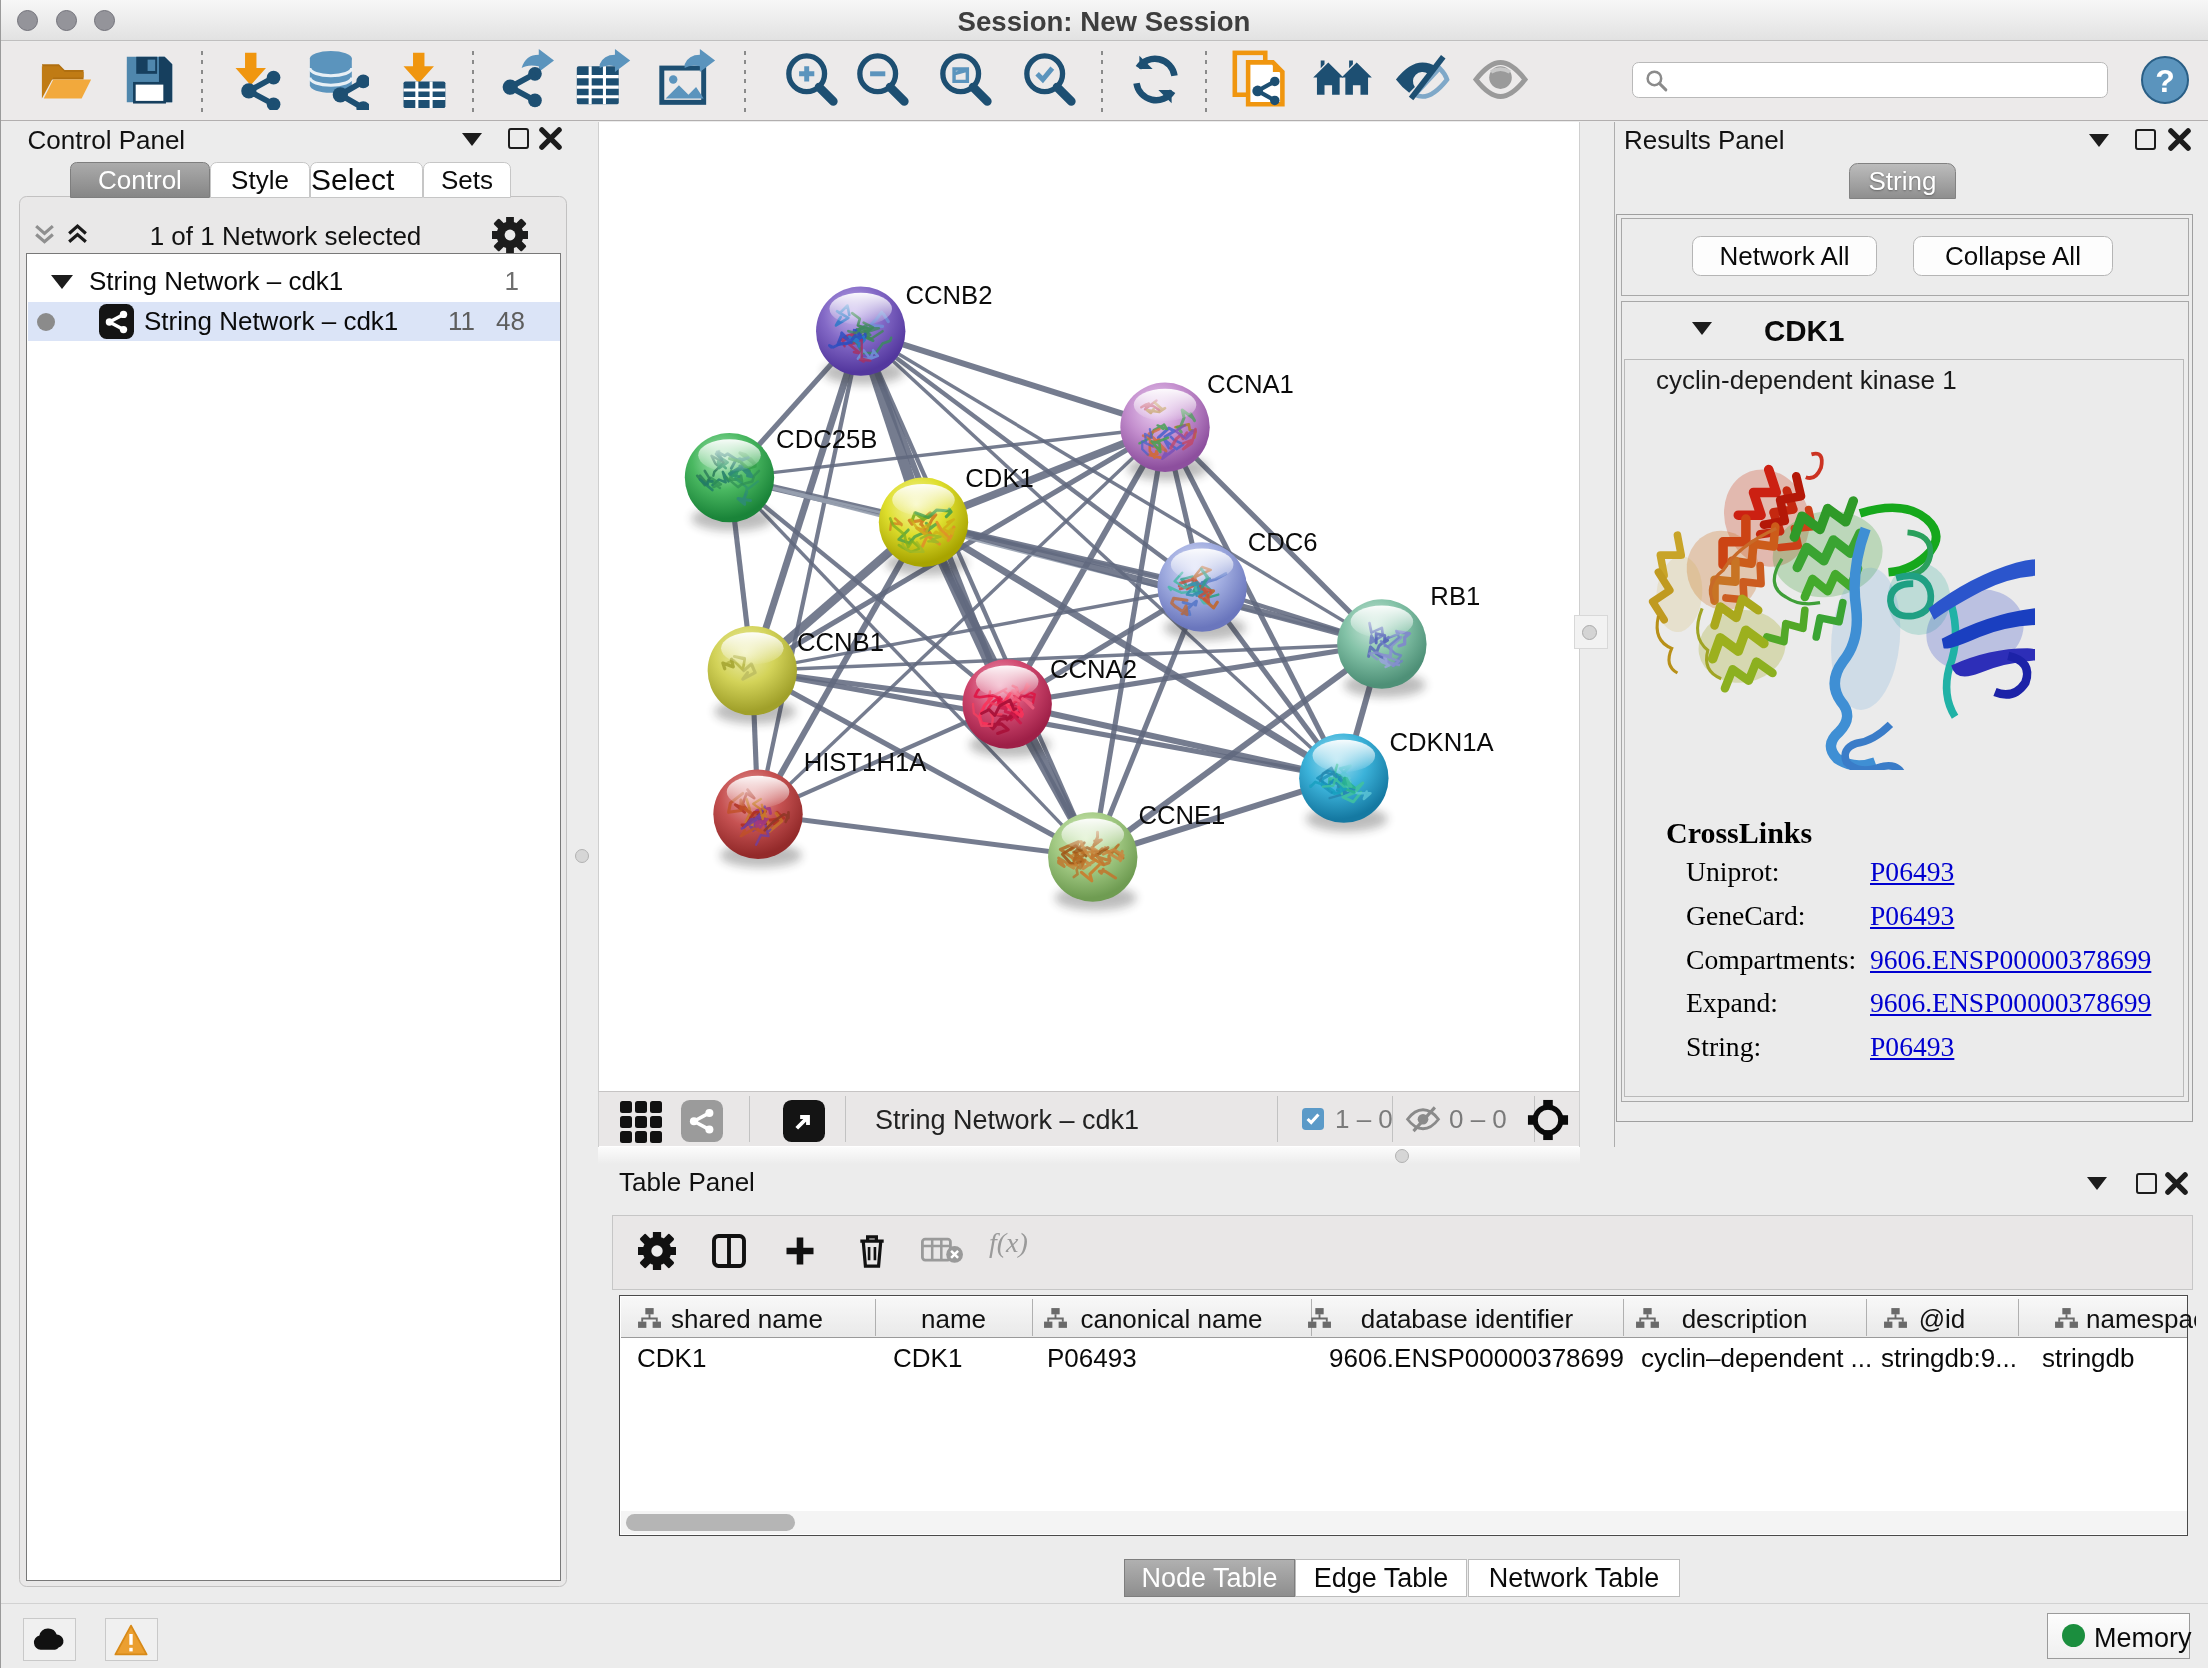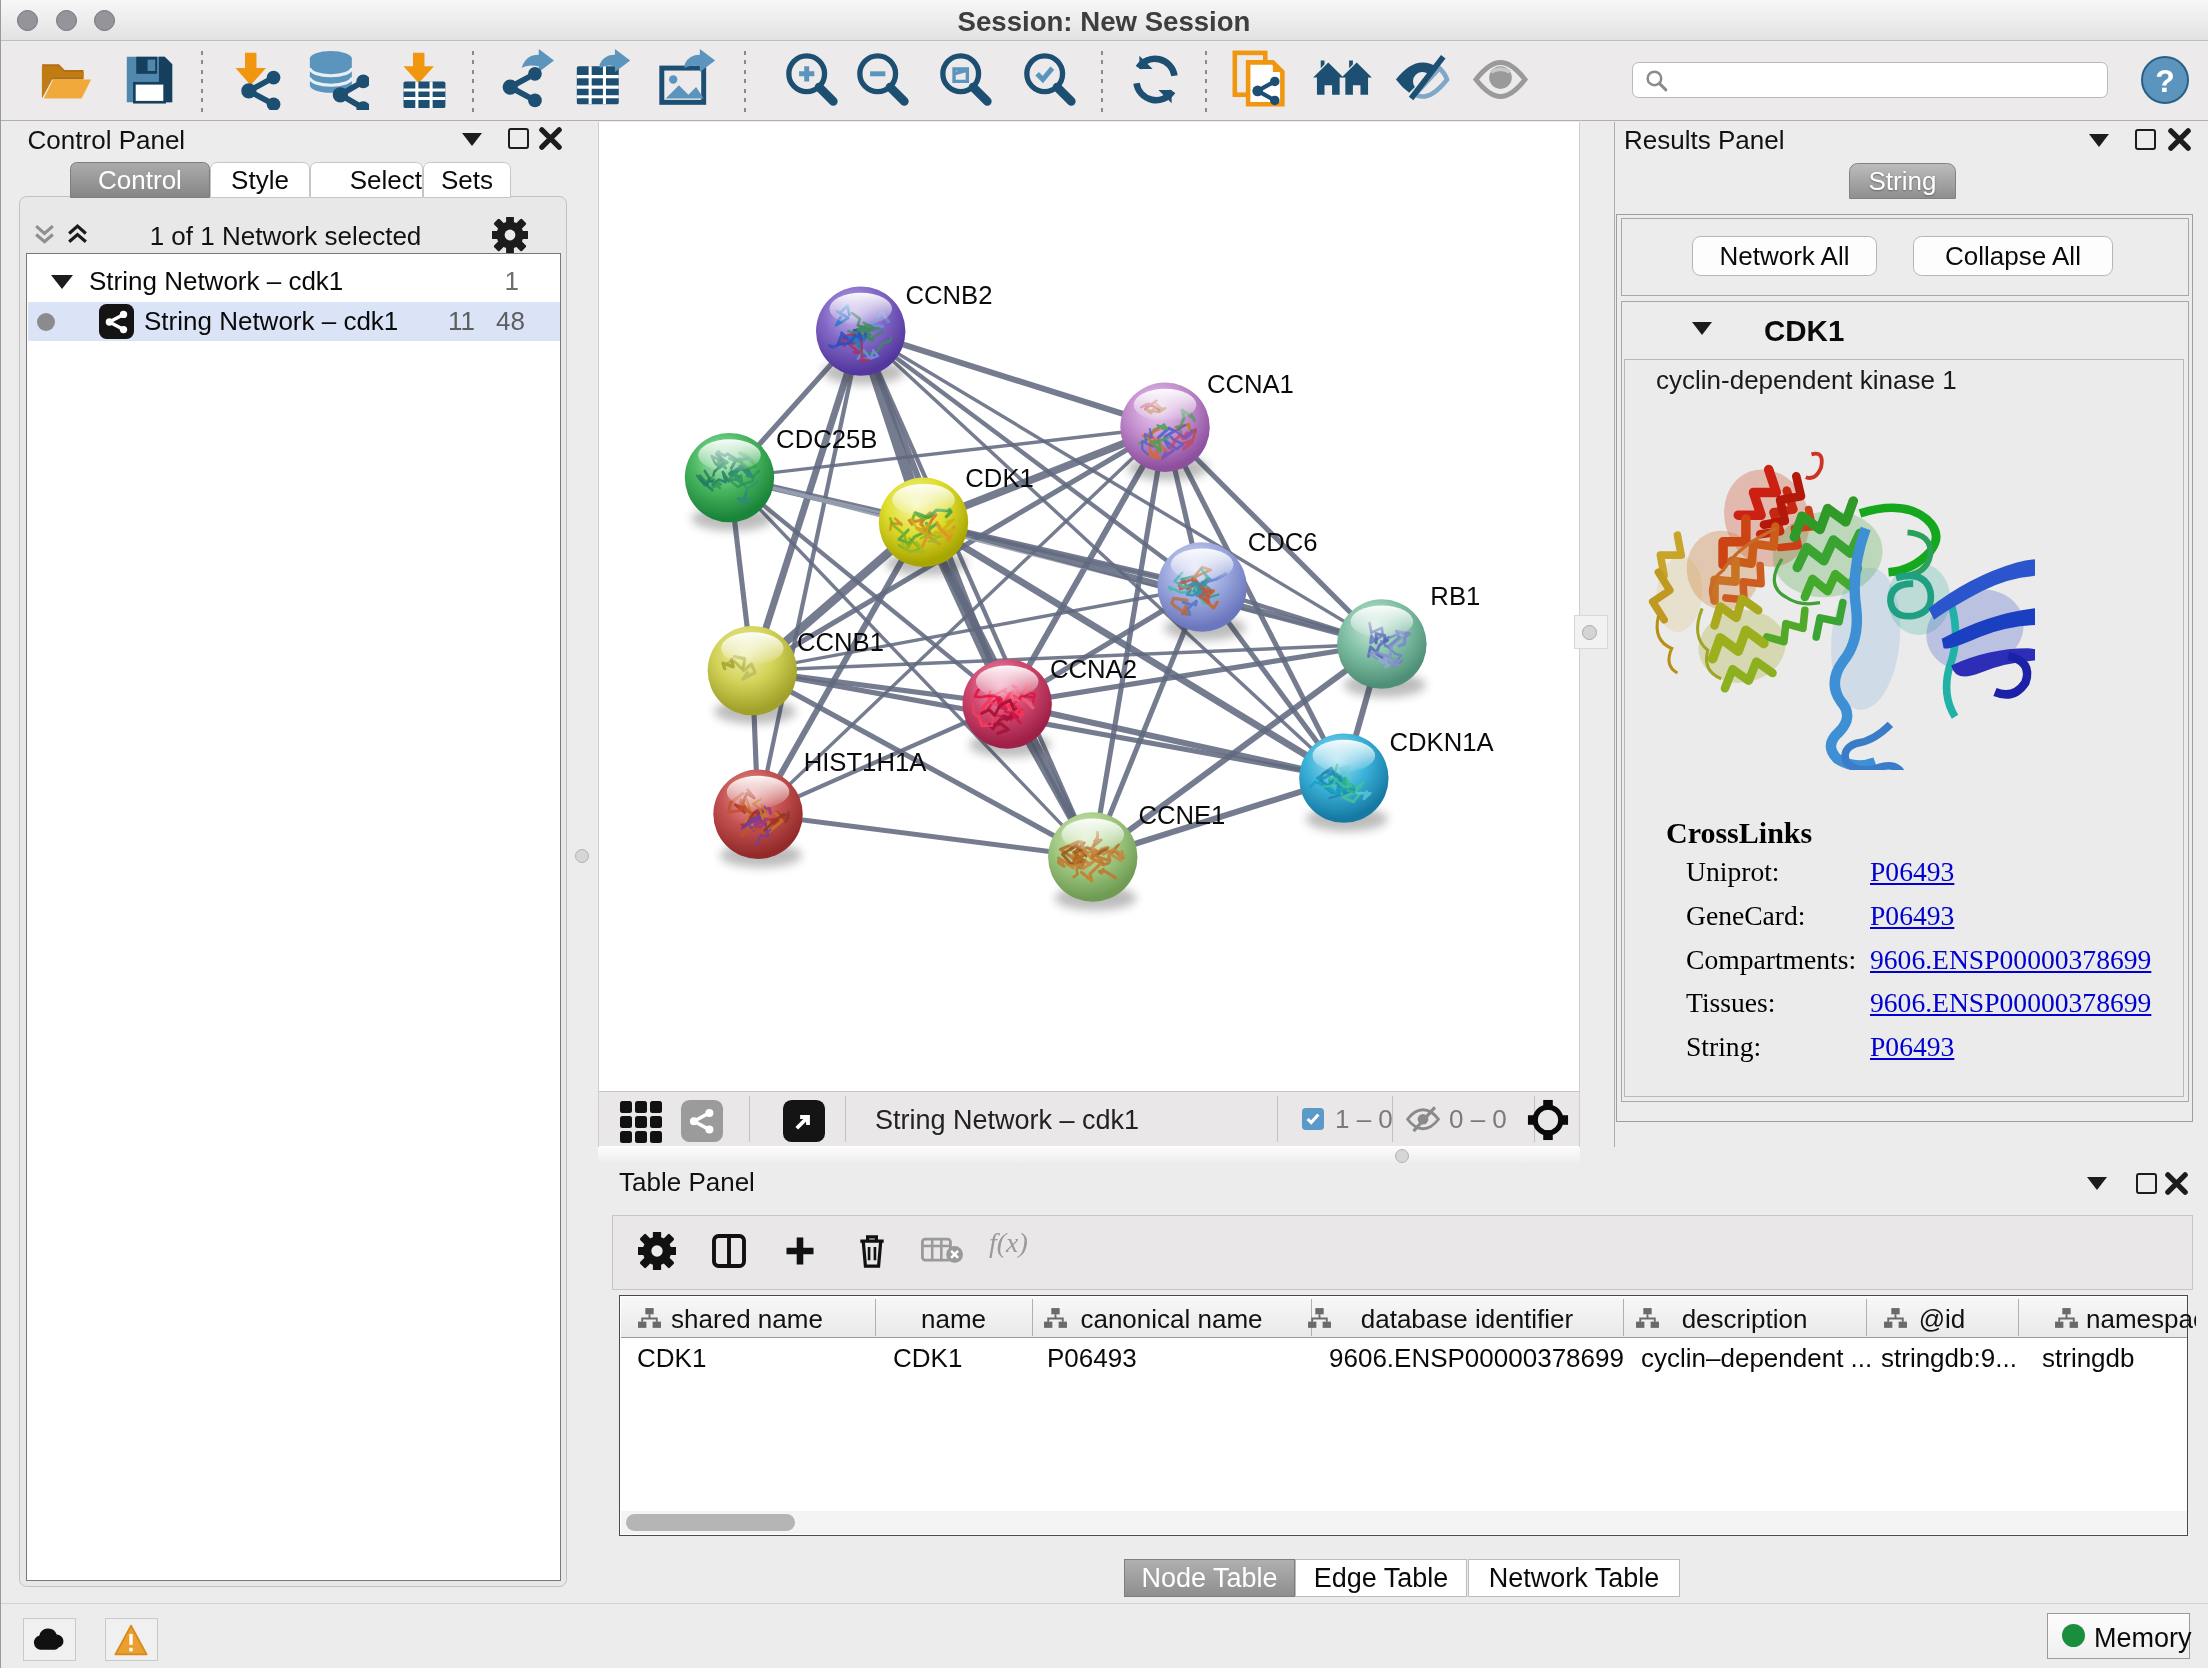--- a/index.html
+++ b/index.html
@@ -132,21 +132,21 @@
 <div class="txt" style="left:2141px;top:63px;width:48px;text-align:center;font-size:32px;font-weight:bold;color:#fff">?</div>
 <div class="txt" style="left:27.6px;top:125px;font-size:26px;color:#111">Control Panel</div>
 <div style="position:absolute;left:462px;top:133px;width:0;height:0;border-left:10.5px solid transparent;border-right:10.5px solid transparent;border-top:13.3px solid #1c1c1c"></div>
 <div style="position:absolute;left:508px;top:128px;width:21px;height:21px;border:2.9px solid #1c1c1c;border-radius:2.9px"></div>
 <svg style="position:absolute;left:539px;top:127px" width="23" height="23" viewBox="0 0 24 24">
     <path d="M3 3 L21 21 M21 3 L3 21" stroke="#1c1c1c" stroke-width="5.5" stroke-linecap="round"></path>
   </svg>
 <div class="abs" style="left:19px;top:196px;width:548px;height:1391px;background:#e9e8e8;border:1px solid #c2c1c1;border-radius:7.6px"></div>
 <div class="abs" style="left:70px;top:162px;width:140px;height:36px;background:linear-gradient(#ababab,#868686);color:#fff;border:1px solid #7e7e7e;border-radius:6.7px 6.7px 0 0;font-size:26px;text-align:center;line-height:34px">Control</div>
 <div class="abs" style="left:210px;top:162px;width:100px;height:36px;background:#fff;color:#0a0a0a;border:1px solid #c6c6c6;border-radius:6.7px 6.7px 0 0;font-size:26px;text-align:center;line-height:34px">Style</div>
-<div class="abs" style="left:310px;top:162px;width:113px;height:36px;background:#fff;color:#0a0a0a;border:1px solid #c6c6c6;border-radius:6.7px 6.7px 0 0;font-size:26px;text-align:right;line-height:34px">Select</div>
+<div class="abs" style="left:310px;top:162px;width:113px;height:36px;background:#fff;color:#0a0a0a;border:1px solid #c6c6c6;border-radius:6.7px 6.7px 0 0;font-size:30px;text-align:left;line-height:34px">Select</div>
 <div class="abs" style="left:423px;top:162px;width:88px;height:36px;background:#fff;color:#0a0a0a;border:1px solid #c6c6c6;border-radius:6.7px 6.7px 0 0;font-size:26px;text-align:center;line-height:34px">Sets</div>
 <svg class="abs" style="left:32px;top:222px" width="25" height="25" viewBox="0 0 24 24">
     <path d="M4 4 l8 7 8 -7 M4 12 l8 7 8 -7" fill="none" stroke="#8f8f8f" stroke-width="3"></path>
   </svg>
 <svg class="abs" style="left:65px;top:222px" width="25" height="25" viewBox="0 0 24 24">
     <path d="M4 11 l8 -7 8 7 M4 19 l8 -7 8 7" fill="none" stroke="#1a1a1a" stroke-width="3"></path>
   </svg>
 <div class="txt" style="left:105px;top:221px;width:361px;text-align:center;font-size:26px;color:#111">1 of 1 Network selected</div>
 <svg style="position:absolute;left:492px;top:217px" width="36" height="36" viewBox="-12 -12 24 24">
     <g>
@@ -610,21 +610,21 @@
     <path d="M2112 690 q26 6 18 28 q-12 18 -32 10" fill="none" stroke="#1c22a8" stroke-width="9"></path>
     <path d="M1988 762 q-18 18 -36 20 q-16 6 -10 20 q12 12 32 6 q22 -8 28 10 q2 14 -14 18" fill="none" stroke="#3a7cc8" stroke-width="8"></path>
   </svg>
 <div class="txt" style="left:1666px;top:816px;font-size:30px;font-weight:bold;font-family:'Liberation Serif', serif;color:#000">CrossLinks</div>
 <div class="txt" style="left:1686px;top:856px;font-size:27.6px;font-family:'Liberation Serif', serif;color:#000">Uniprot:</div>
 <div class="txt" style="left:1870px;top:856px;font-size:27.6px;font-family:'Liberation Serif', serif;color:#0000d0;text-decoration:underline">P06493</div>
 <div class="txt" style="left:1686px;top:900px;font-size:27.6px;font-family:'Liberation Serif', serif;color:#000">GeneCard:</div>
 <div class="txt" style="left:1870px;top:900px;font-size:27.6px;font-family:'Liberation Serif', serif;color:#0000d0;text-decoration:underline">P06493</div>
 <div class="txt" style="left:1686px;top:944px;font-size:27.6px;font-family:'Liberation Serif', serif;color:#000">Compartments:</div>
 <div class="txt" style="left:1870px;top:944px;font-size:27.6px;font-family:'Liberation Serif', serif;color:#0000d0;text-decoration:underline">9606.ENSP00000378699</div>
-<div class="txt" style="left:1686px;top:987px;font-size:27.6px;font-family:'Liberation Serif', serif;color:#000">Tissues:</div>
+<div class="txt" style="left:1686px;top:987px;font-size:27.6px;font-family:'Liberation Serif', serif;color:#000">Expand:</div>
 <div class="txt" style="left:1870px;top:987px;font-size:27.6px;font-family:'Liberation Serif', serif;color:#0000d0;text-decoration:underline">9606.ENSP00000378699</div>
 <div class="txt" style="left:1686px;top:1031px;font-size:27.6px;font-family:'Liberation Serif', serif;color:#000">String:</div>
 <div class="txt" style="left:1870px;top:1031px;font-size:27.6px;font-family:'Liberation Serif', serif;color:#0000d0;text-decoration:underline">P06493</div>
 <div class="txt" style="left:619px;top:1167px;font-size:26px;color:#111">Table Panel</div>
 <div style="position:absolute;left:2087px;top:1177px;width:0;height:0;border-left:10.5px solid transparent;border-right:10.5px solid transparent;border-top:13.3px solid #1c1c1c"></div>
 <div style="position:absolute;left:2136px;top:1173px;width:21px;height:21px;border:2.9px solid #1c1c1c;border-radius:2.9px"></div>
 <svg style="position:absolute;left:2165px;top:1172px" width="23" height="23" viewBox="0 0 24 24">
     <path d="M3 3 L21 21 M21 3 L3 21" stroke="#1c1c1c" stroke-width="5.5" stroke-linecap="round"></path>
   </svg>
 <div class="abs" style="left:612px;top:1215px;width:1581px;height:75px;background:#e9e7e7;border:1px solid #c6c6c6"></div>

